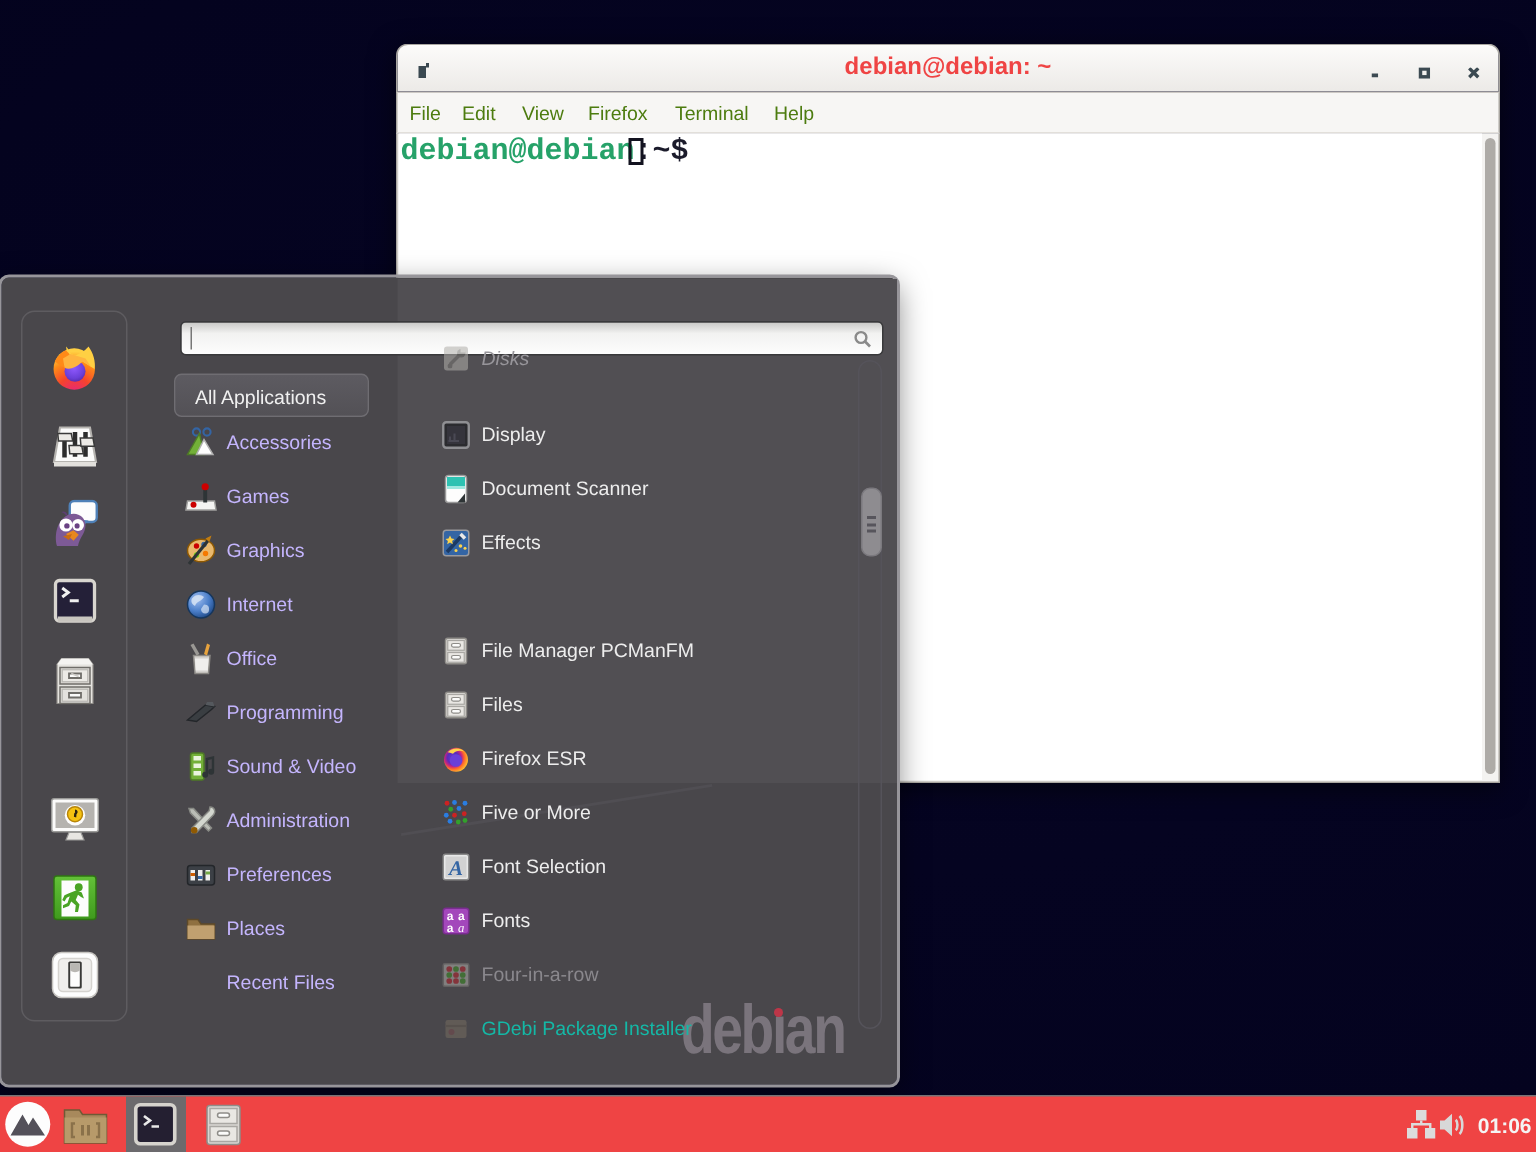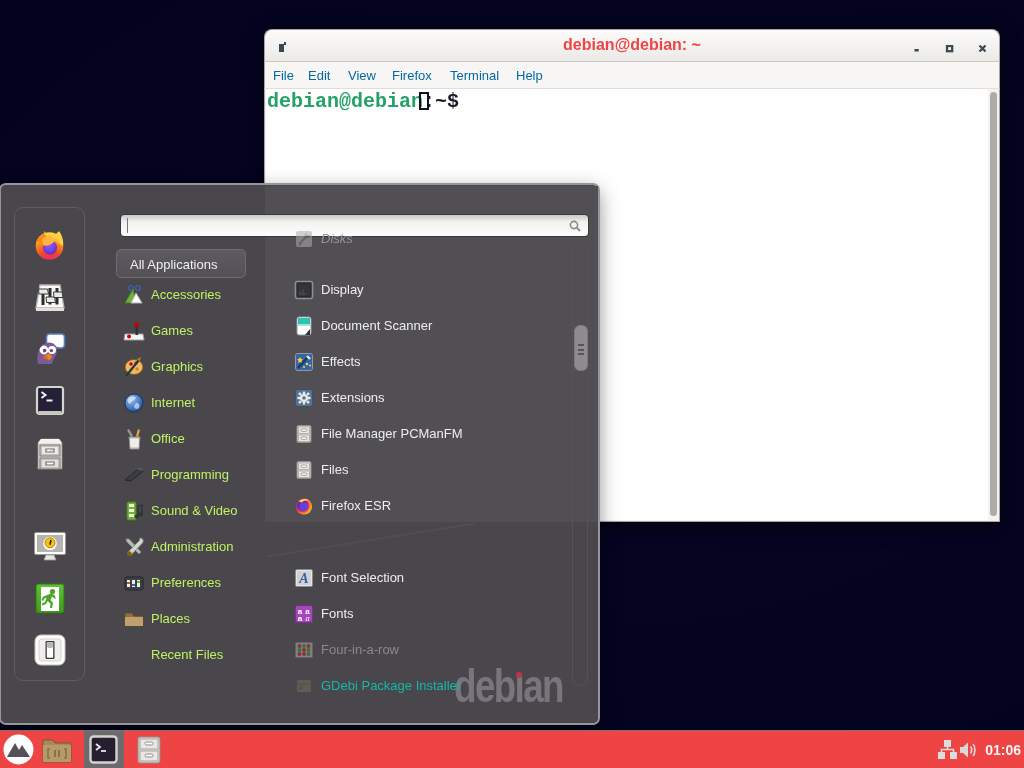--- a/index.html
+++ b/index.html
@@ -12,21 +12,21 @@
   #term { left:264px; top:29px; width:736px; height:493px;
           border-radius:8px 8px 0 0;
           box-shadow:0 4px 18px rgba(0,0,0,0.55); }
   #titlebar { left:0; top:0; width:736px; height:33px;
      background:linear-gradient(#fcfbfa,#eceae7);
      border:1px solid #a9a6a0; border-bottom:1px solid #cdc9c4;
      border-radius:8px 8px 0 0; }
   #title { width:100%; text-align:center; top:7px; font-size:16px; font-weight:bold; color:#ef4444; }
   #menubar { left:0; top:33px; width:736px; height:27px; background:#f7f6f4;
      border-left:1px solid #a9a6a0; border-right:1px solid #a9a6a0; border-bottom:1px solid #e2dfda; }
-  #menubar span { position:absolute; top:6px; font-size:13px; color:#0369a1; }
+  #menubar span { position:absolute; top:6px; font-size:13px; color:#4d7c0f; }
   #tbody { left:0; top:60px; width:736px; height:433px; background:#f4f3f1;
      border:1px solid #a9a6a0; border-top:none; }
   #tcontent { left:1px; top:0px; width:722px; height:431px; background:#ffffff; }
   #tthumb { left:725px; top:3px; width:7px; height:424px; background:#aeaba7; border-radius:4px; }
   #prompt { left:1px; top:3px; font-family:"Liberation Mono",monospace; font-size:20px;
             font-weight:bold; line-height:19px; white-space:pre; color:#1b1b2b; }
   #prompt .g { color:#26a269; }
   #cursor { left:153px; top:2.5px; width:10px; height:18px; border:2px solid #12121f; }
 
   
@@ -41,21 +41,21 @@
   .fav { left:32px; width:34px; height:34px; }
   #search { left:119px; top:29px; width:469px; height:23px; border-radius:4px;
      background:linear-gradient(#c9c9c7 0%, #f2f2f1 35%, #fdfdfd 100%);
      border:1px solid #39393b; }
   #scursor { left:6px; top:3px; width:1px; height:15px; background:#777; }
   #allapps { left:115px; top:64px; width:130px; height:29px; background:linear-gradient(#5d5b61,#535156);
      border:1px solid #6f6d72; border-radius:5px; color:#f0f0f0; font-size:13px; }
   #allapps span { position:absolute; left:13px; top:7px; }
   .cat { left:122px; width:160px; height:24px; }
   .cat .ic { position:absolute; left:0px; top:1px; width:22px; height:22px; }
-  .cat .tx { position:absolute; left:28px; top:4px; font-size:13px; color:#bef264; white-space:nowrap; }
+  .cat .tx { position:absolute; left:28px; top:4px; font-size:13px; color:#c4b5fd; white-space:nowrap; }
   .app { left:293px; width:290px; height:22px; }
   .app .ic { position:absolute; left:0px; top:1px; width:20px; height:20px; }
   .app .tx { position:absolute; left:27px; top:3px; font-size:13px; color:#ededed; white-space:nowrap; }
   .app.f1 .tx { color:#97959a; }
   .app.f2 .tx { color:#8a888d; }
   .app.f3 .tx { color:#14b8a6; }
   .app.f1 .ic, .app.f2 .ic { opacity:0.55; }
   .app.f3 .ic { opacity:0.3; }
   #mtrack { left:571px; top:55px; width:16px; height:446px;
             border:1px solid #55535a; border-radius:8px; }
@@ -344,38 +344,20 @@
       <rect x="1.5" y="1.5" width="17" height="17" rx="2" fill="#3465a4" stroke="#9a9a9e"></rect>
       <path d="M4 16 L14 5" stroke="#1d3a63" stroke-width="2.4"></path>
       <path d="M13 4 L16 7" stroke="#e8e8e8" stroke-width="2.4"></path>
       <path d="M6 5 l1 2 l2 .3 l-1.6 1.4 l.5 2.2 l-1.9-1.2 l-1.9 1.2 l.5-2.2 L3 7.3 l2-.3 Z" fill="#fcd34d"></path>
       <circle cx="13" cy="12" r="1.2" fill="#fcd34d"></circle>
         <circle cx="16" cy="13.5" r="1" fill="#fcd34d"></circle>
       <circle cx="10" cy="15" r="1" fill="#fcd34d"></circle>
     </svg>
       <span class="tx">Effects</span>
     </div>
-  <div class="abs app" style="top:202px;">
-      <svg class="ic" viewBox="0 0 20 20">
-      <rect x="1.5" y="1.5" width="17" height="17" rx="2" fill="#55738f" stroke="#3a5068"></rect>
-      <g fill="#e8eaec">
-          <circle cx="10" cy="10" r="4.2"></circle>
-      <rect x="8.8" y="3.4" width="2.4" height="3" rx="0.6"></rect>
-          <rect x="8.8" y="13.6" width="2.4" height="3" rx="0.6"></rect>
-      <rect x="3.4" y="8.8" width="3" height="2.4" rx="0.6"></rect>
-          <rect x="13.6" y="8.8" width="3" height="2.4" rx="0.6"></rect>
-      <rect x="4.6" y="4.6" width="2.6" height="2.6" rx="0.6" transform="rotate(45 5.9 5.9)"></rect>
-      <rect x="12.8" y="4.6" width="2.6" height="2.6" rx="0.6" transform="rotate(45 14.1 5.9)"></rect>
-      <rect x="4.6" y="12.8" width="2.6" height="2.6" rx="0.6" transform="rotate(45 5.9 14.1)"></rect>
-      <rect x="12.8" y="12.8" width="2.6" height="2.6" rx="0.6" transform="rotate(45 14.1 14.1)"></rect>
-        </g>
-      <circle cx="10" cy="10" r="1.8" fill="#55738f"></circle>
-    </svg>
-      <span class="tx">Extensions</span>
-    </div>
   <div class="abs app" style="top:238px;">
       <svg class="ic" viewBox="0 0 20 20">
       <rect x="3" y="1.5" width="14" height="17" rx="1.5" fill="#d8d6d2" stroke="#8f8d89"></rect>
       <rect x="4.5" y="3" width="11" height="6.5" fill="#e9e7e3" stroke="#a9a7a3" stroke-width="0.8"></rect>
       <rect x="4.5" y="11" width="11" height="6.5" fill="#e9e7e3" stroke="#a9a7a3" stroke-width="0.8"></rect>
       <rect x="7" y="5" width="6" height="2.4" rx="1.2" fill="#fbfbfa" stroke="#8f8d89" stroke-width="0.8"></rect>
       <rect x="7" y="13" width="6" height="2.4" rx="1.2" fill="#fbfbfa" stroke="#8f8d89" stroke-width="0.8"></rect>
     </svg>
       <span class="tx">File Manager PCManFM</span>
     </div>
@@ -399,20 +381,38 @@
             <stop offset="76%" stop-color="#ff6a2a"></stop>
         <stop offset="100%" stop-color="#ffb92e"></stop>
           </radialGradient>
         </defs>
       <circle cx="10" cy="10.5" r="8" fill="url(#fxb)"></circle>
         <circle cx="10" cy="11" r="4.2" fill="#6a3fd8"></circle>
       <path d="M4.5 5.5 C6.5 2.5 13 2 15.5 5 C12.5 4 9.5 4.5 8 6.5 C6.5 6 5.5 5.5 4.5 5.5 Z" fill="#ffd24a"></path>
     </svg>
       <span class="tx">Firefox ESR</span>
     </div>
+  <div class="abs app" style="top:346px;">
+      <svg class="ic" viewBox="0 0 20 20">
+      <g>
+          <circle cx="4" cy="3.5" r="1.6" fill="#cc2222"></circle>
+          <circle cx="9" cy="3" r="1.6" fill="#2a7de1"></circle>
+      <circle cx="16" cy="3.5" r="1.6" fill="#2a7de1"></circle>
+          <circle cx="6.5" cy="7.5" r="1.6" fill="#33a02c"></circle>
+      <circle cx="12" cy="7" r="1.6" fill="#2a7de1"></circle>
+          <circle cx="3.5" cy="11.5" r="1.6" fill="#2a7de1"></circle>
+      <circle cx="9" cy="11.5" r="1.6" fill="#cc2222"></circle>
+          <circle cx="15.5" cy="10.5" r="1.6" fill="#cc2222"></circle>
+      <circle cx="6" cy="15.5" r="1.6" fill="#2a7de1"></circle>
+          <circle cx="11.5" cy="16" r="1.6" fill="#33a02c"></circle>
+      <circle cx="16" cy="15" r="1.6" fill="#33a02c"></circle>
+        </g>
+    </svg>
+      <span class="tx">Five or More</span>
+    </div>
   <div class="abs app" style="top:382px;">
       <svg class="ic" viewBox="0 0 20 20">
       <rect x="1.5" y="1.5" width="17" height="17" rx="1.5" fill="#e8e8e8" stroke="#8a8a8a"></rect>
       <rect x="3" y="3" width="14" height="14" fill="#d2d2d2"></rect>
       <text x="10" y="15" font-family="Liberation Serif,serif" font-size="14" font-style="italic" font-weight="bold" fill="#3465a4" text-anchor="middle">A</text>
     </svg>
       <span class="tx">Font Selection</span>
     </div>
   <div class="abs app" style="top:418px;">
       <svg class="ic" viewBox="0 0 20 20">

